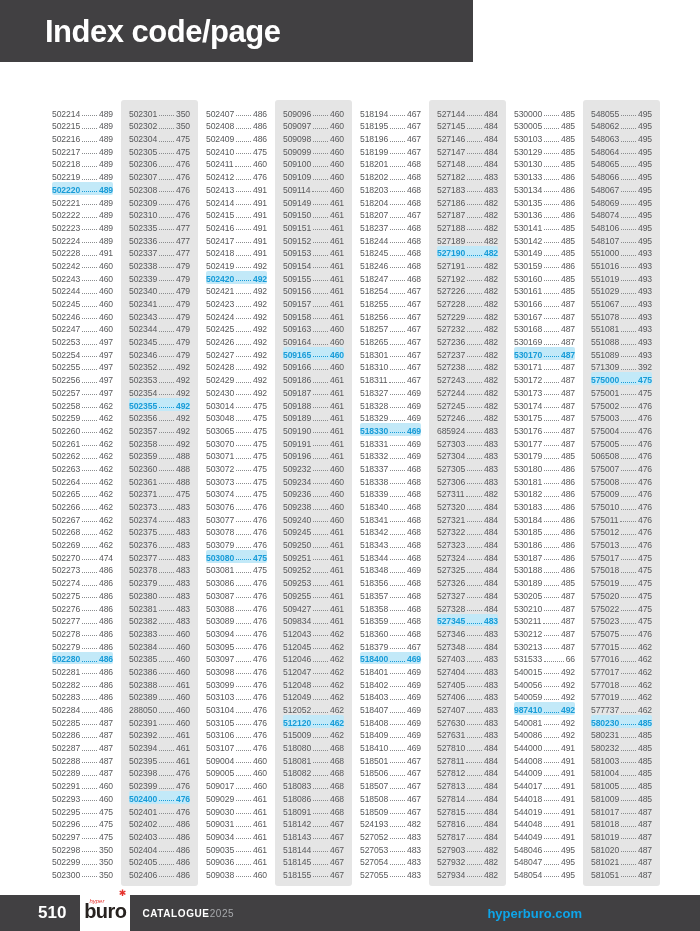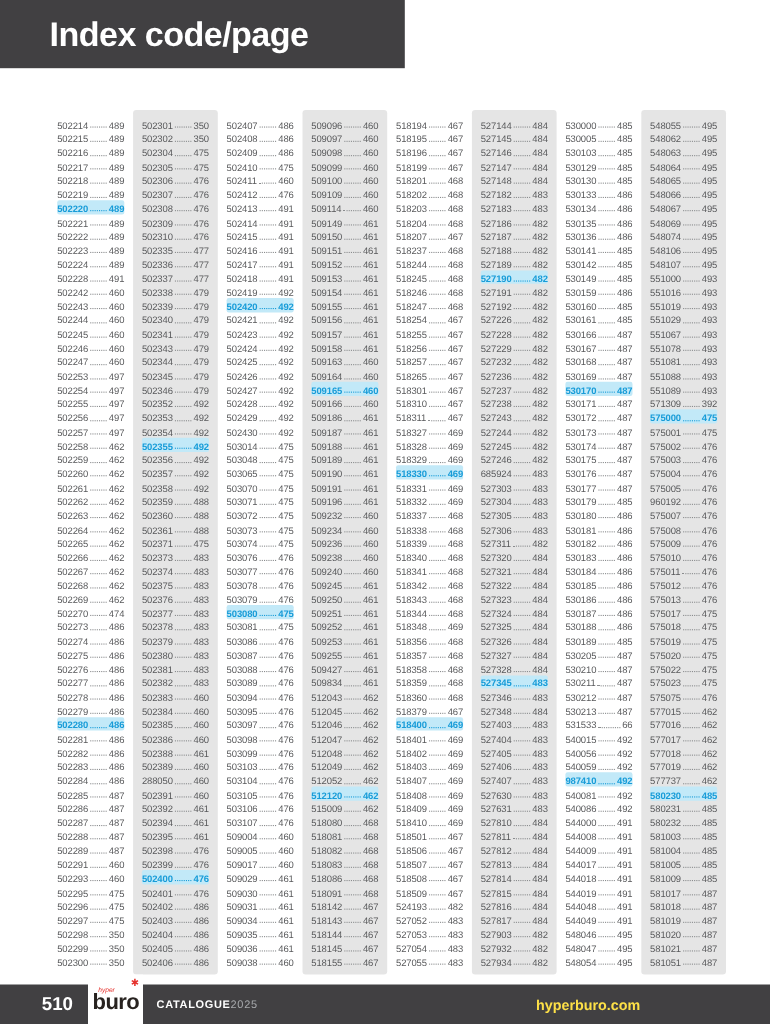--- a/index.html
+++ b/index.html
@@ -1,21 +1,21 @@
 <!DOCTYPE html>
 <html><head>
 <meta charset="utf-8">
 <style>
   * { margin:0; padding:0; box-sizing:border-box; }
   html,body { width:700px; height:931px; background:#fff; overflow:hidden;
     font-family:"Liberation Sans", sans-serif; }
   .page { position:relative; width:700px; height:931px; background:#fff; }
 
   
-  .header { position:absolute; top:0; left:0; width:368px; height:62px;
+  .header { position:absolute; top:0; left:0; width:473px; height:62px;
     background:#414042; }
   .title { color:#fff; font-size:31px; font-weight:bold; letter-spacing:-0.5px;
     padding:16px 0 0 45px; line-height:1; }
 
   
   .index { position:absolute; top:100px; left:44px;
     display:grid; grid-template-columns:repeat(8, 77px); }
   .col { padding:6px 8px;text-align:right; }
   .col.alt { background:#e5e5e5; border-radius:3px; }
   .row { display:flex; align-items:flex-end; height:12.7px;
@@ -35,21 +35,21 @@
     margin-left:14px; align-self:flex-end;
     display:flex; flex-direction:column; justify-content:center; align-items:center; }
   .logo-hyper { color:#e5322d; font-size:6px; font-style:italic; line-height:5px;
     align-self:flex-start; margin-left:9px; }
   .logo-buro { color:#27221f; font-weight:bold; font-size:20px; line-height:14px;
     letter-spacing:-0.5px; }
   .logo-star { position:absolute; top:3px; right:4px; color:#e5322d; font-size:9px; line-height:9px; }
   .cat { margin-left:12px; font-size:10px; letter-spacing:0.6px; }
   .cat-b { color:#fff; font-weight:bold; }
   .cat-y { color:#a7a9ac; font-weight:normal; }
-  .site { position:absolute; right:118px; font-weight:bold; font-size:13px; color:#fde047; }
+  .site { position:absolute; right:118px; font-weight:bold; font-size:13px; color:#0ea5e9; }
 </style>
 </head>
 <body>
 
 <div class="page">
 
   <header class="header">
     <h1 class="title">Index code/page</h1>
   </header>
 
@@ -2333,21 +2333,21 @@
           <span class="code">575004</span>
           <span class="dots"></span>
           <span class="pg">476</span>
         </div>
         <div class="row">
           <span class="code">575005</span>
           <span class="dots"></span>
           <span class="pg">476</span>
         </div>
         <div class="row">
-          <span class="code">960192</span>
+          <span class="code">506508</span>
           <span class="dots"></span>
           <span class="pg">476</span>
         </div>
         <div class="row">
           <span class="code">575007</span>
           <span class="dots"></span>
           <span class="pg">476</span>
         </div>
         <div class="row">
           <span class="code">575008</span>

